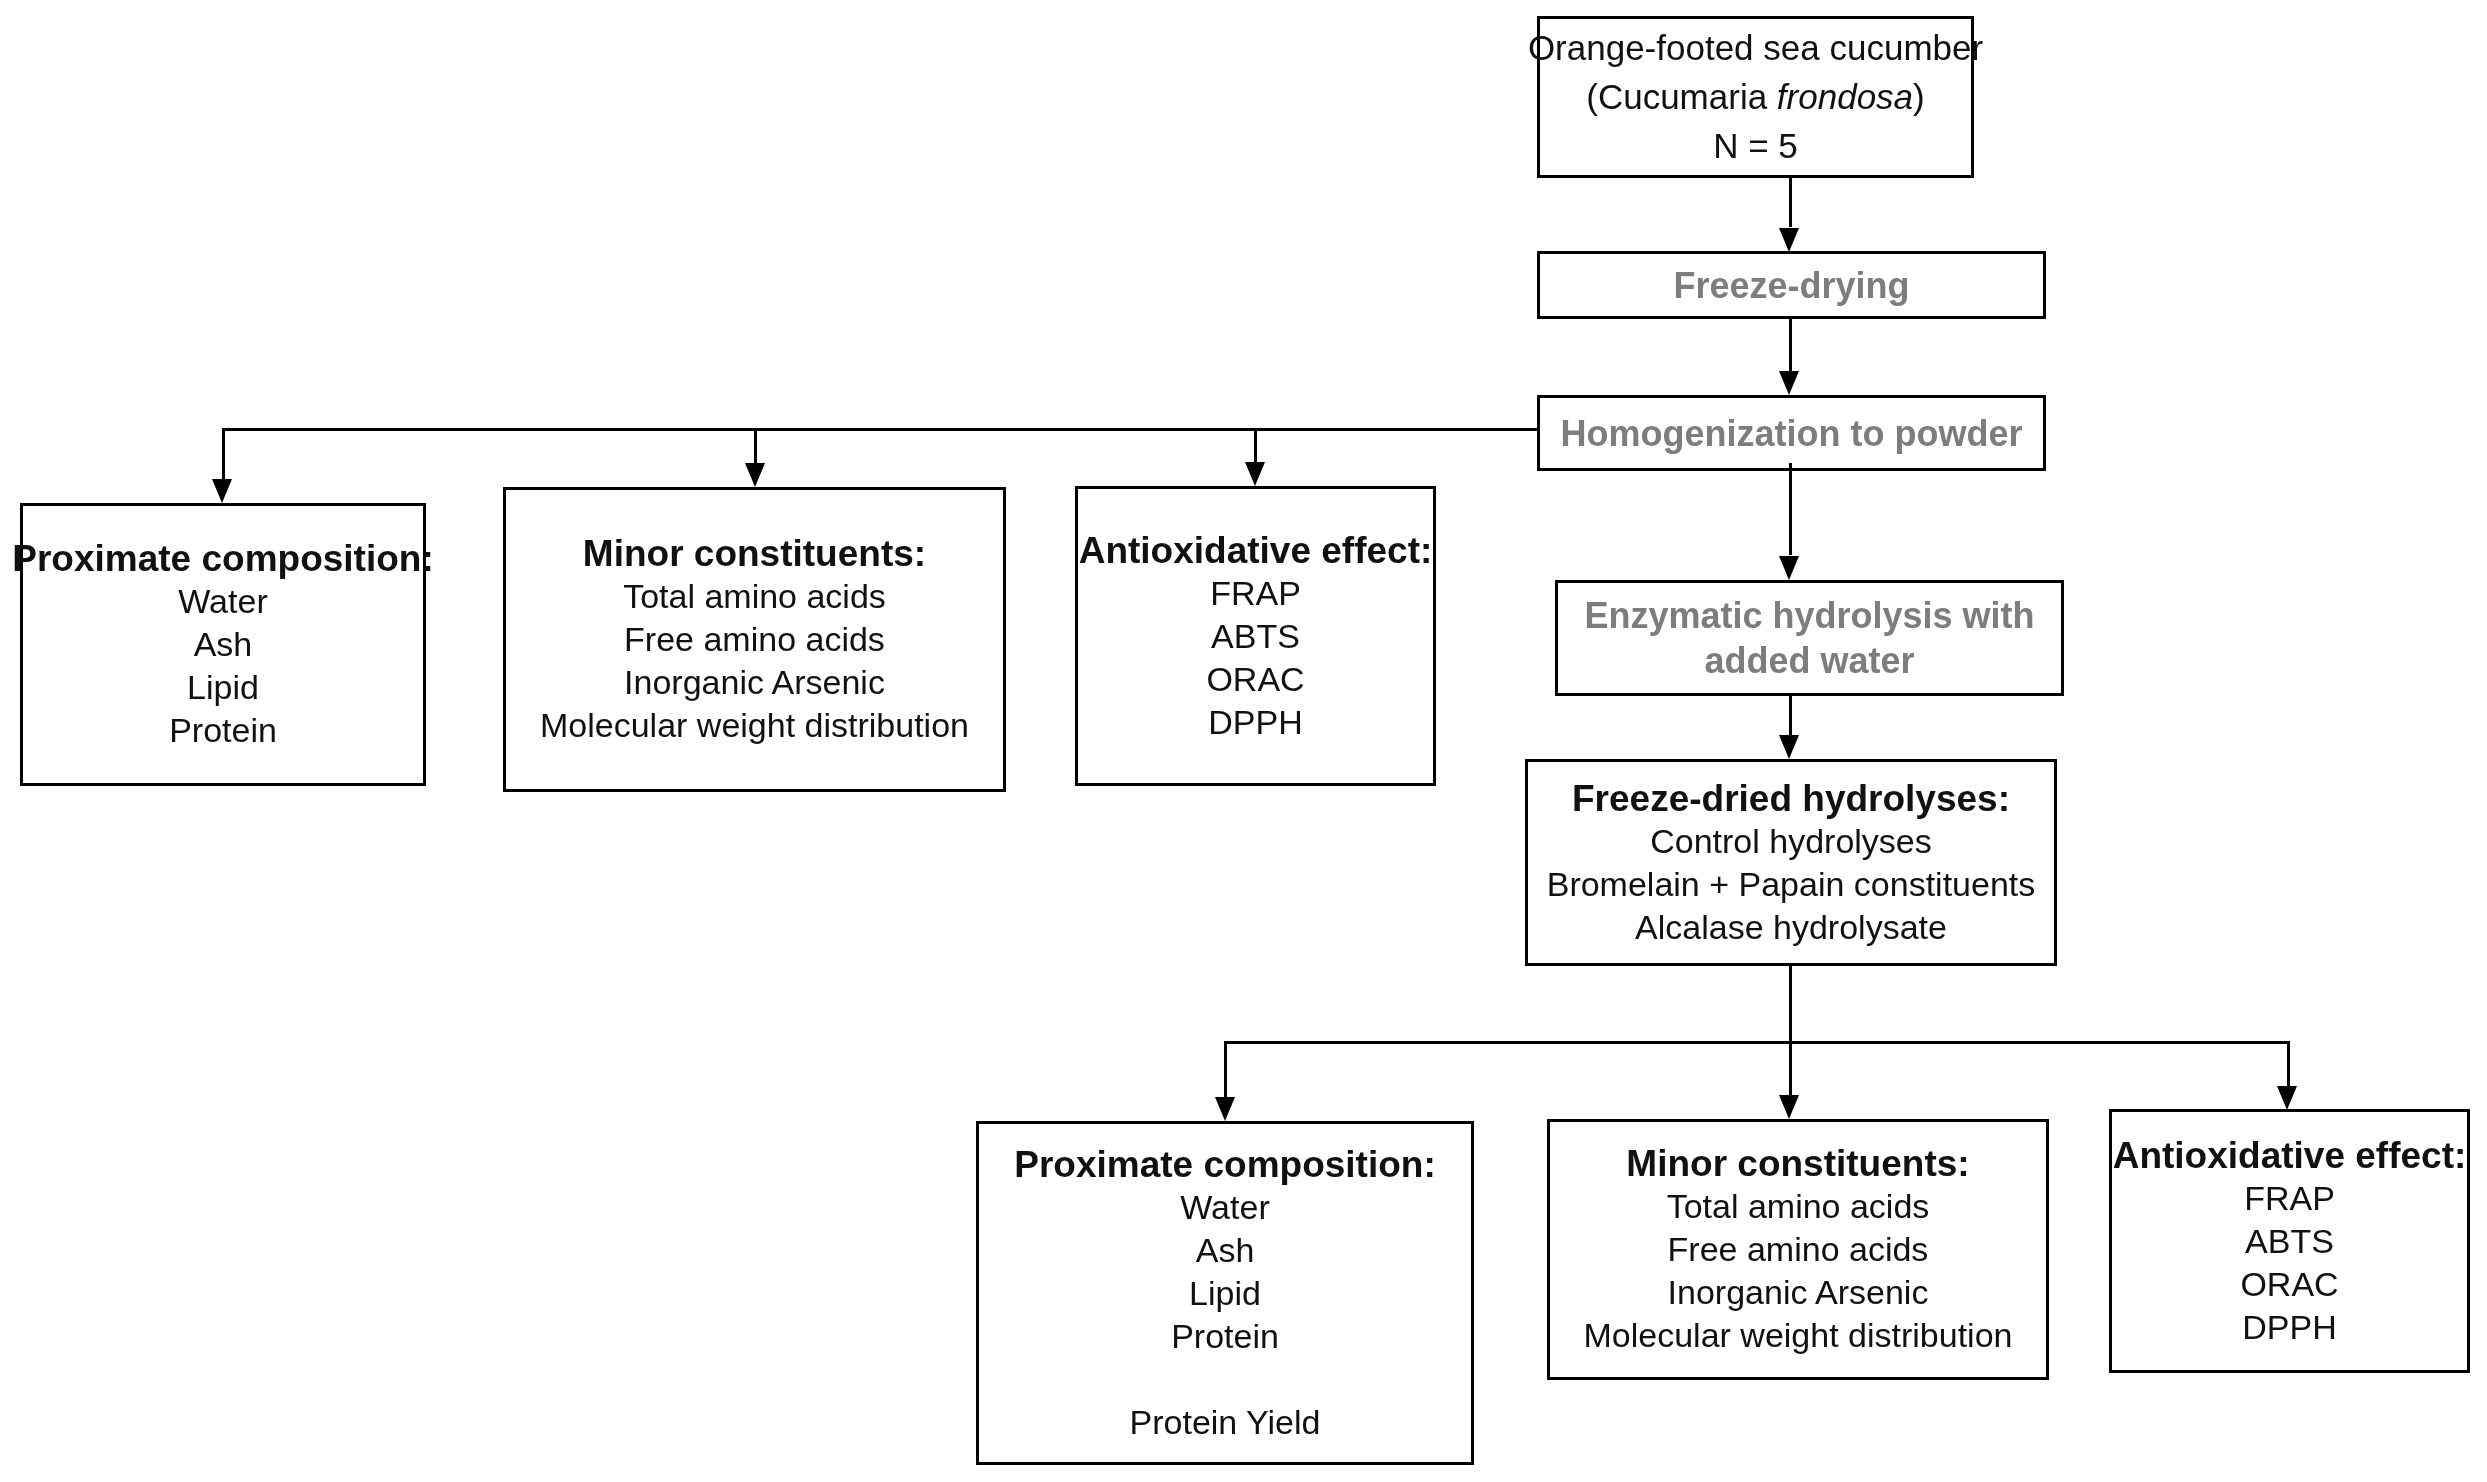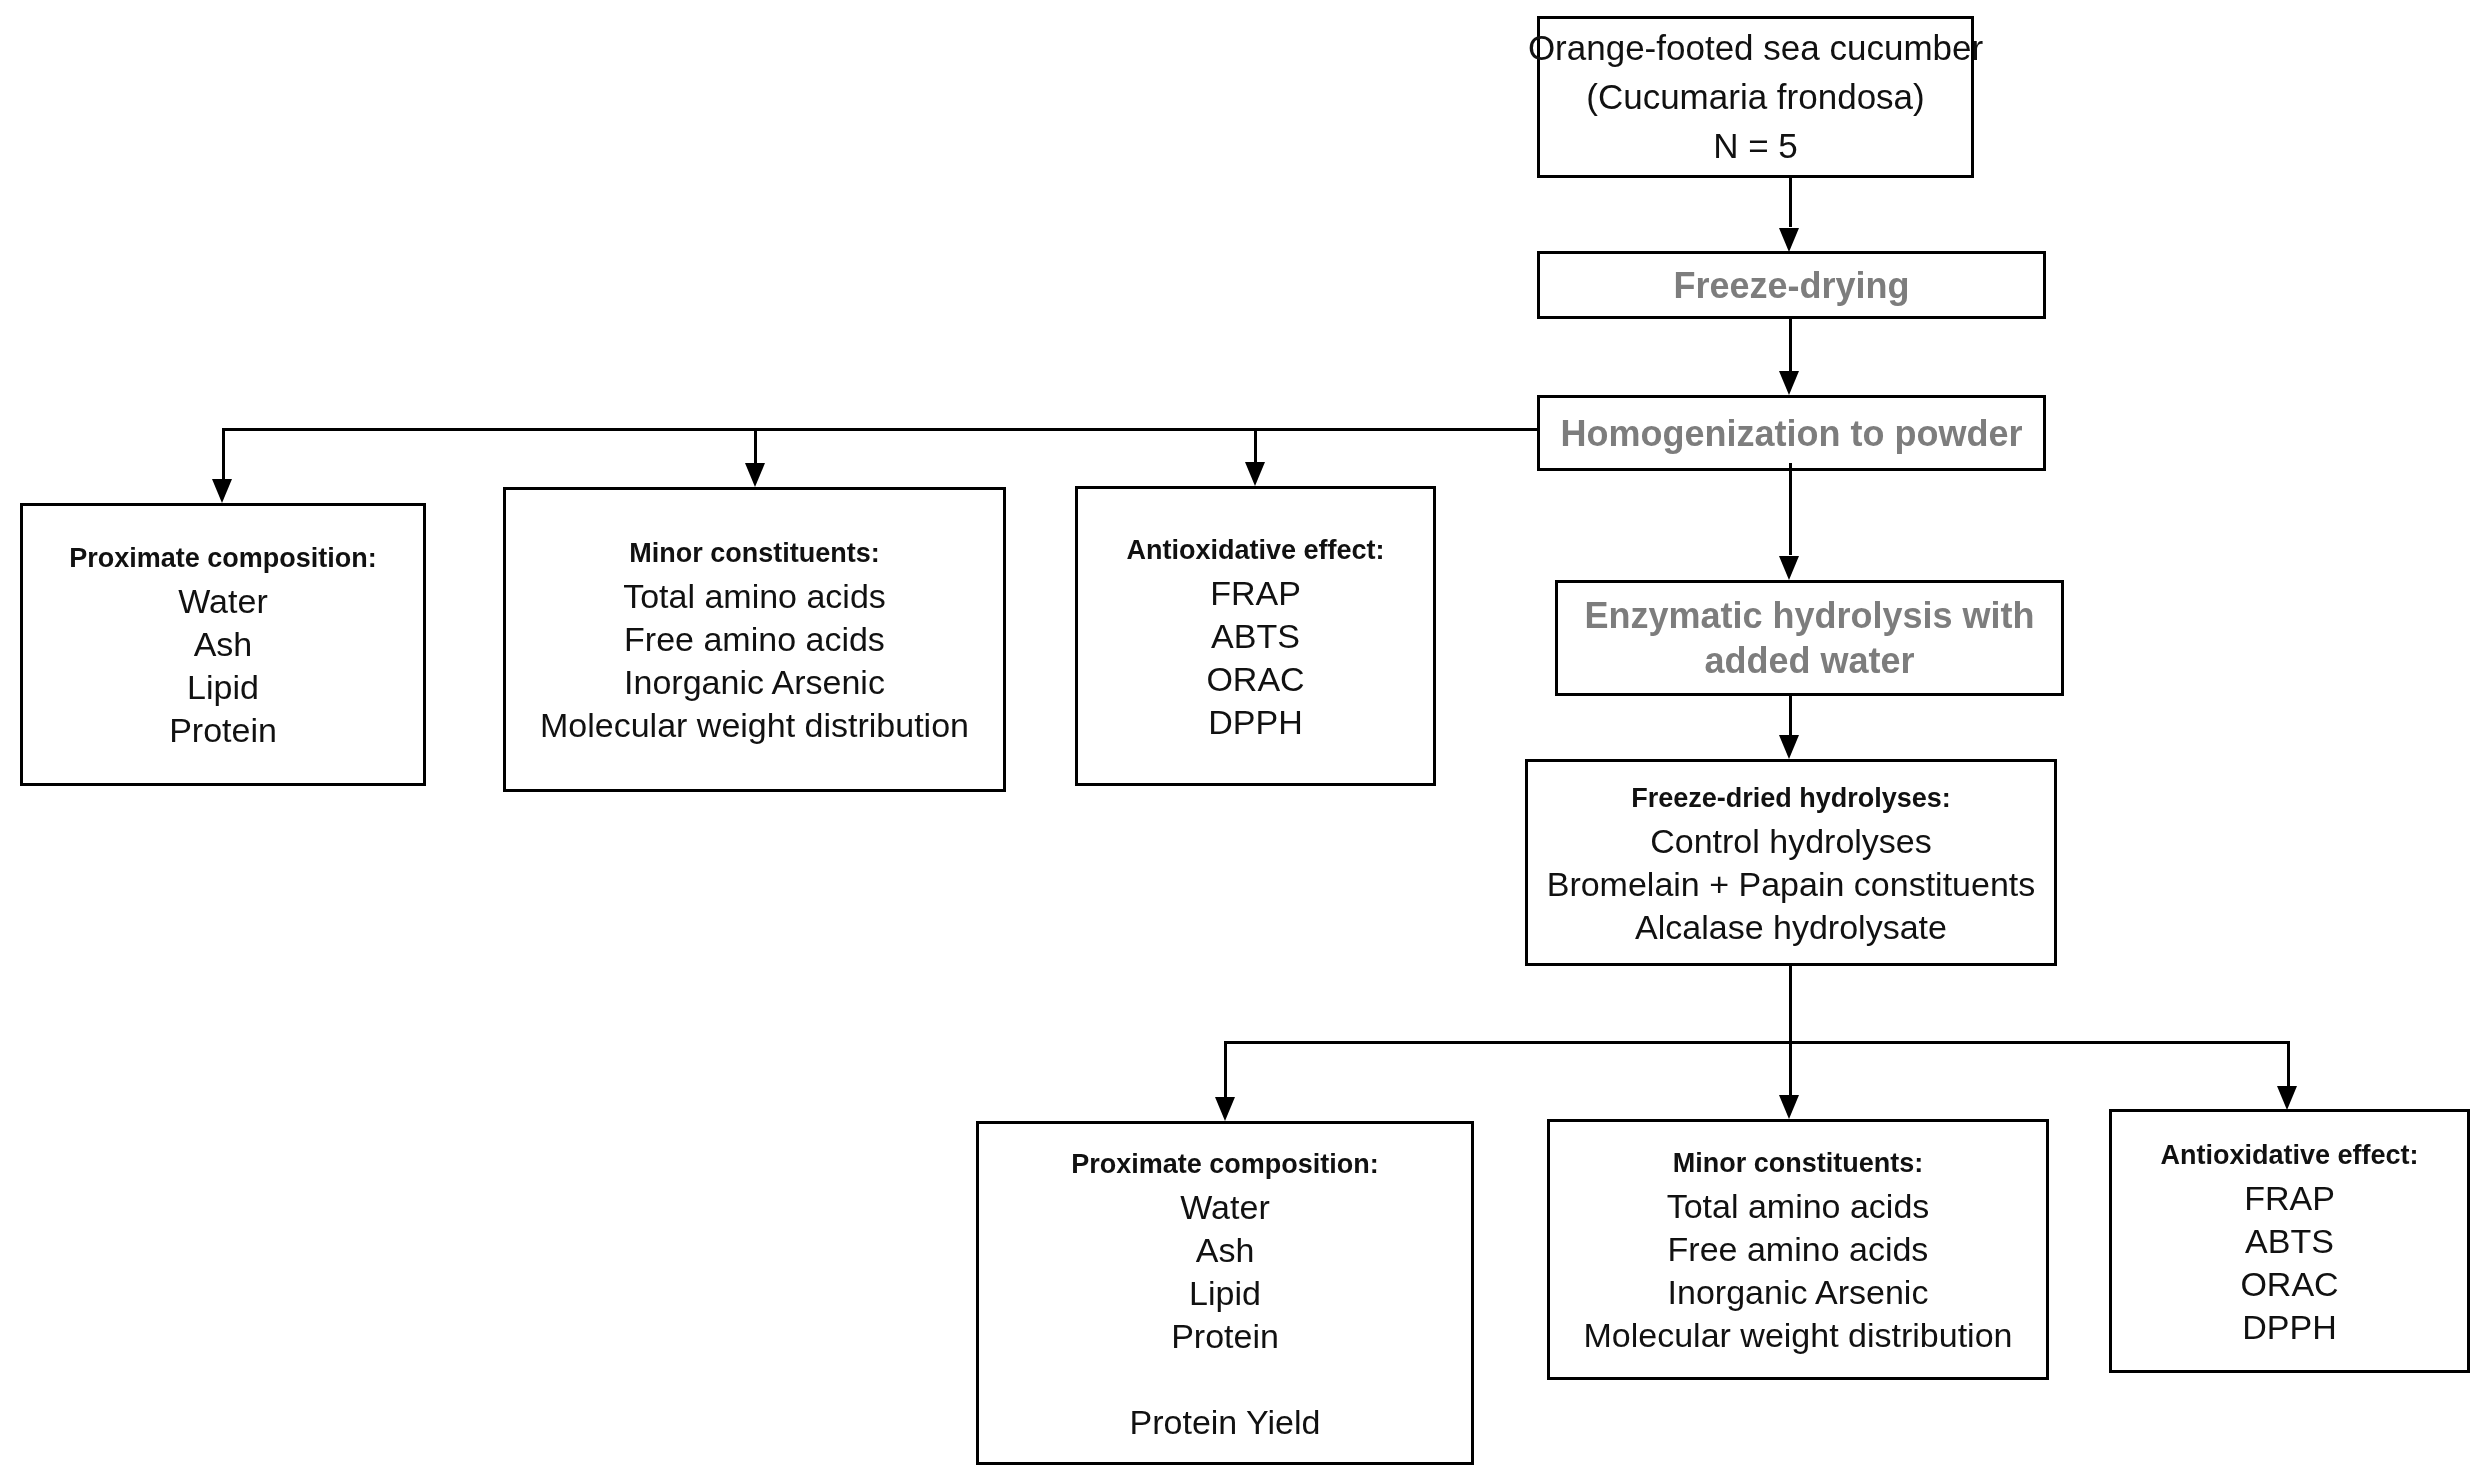--- a/index.html
+++ b/index.html
@@ -31,31 +31,31 @@
     justify-content:center;
     align-items:center;
     text-align:center;
     color:var(--text-color);
   }
   .title-box .bline{
     font-size:35px;
     line-height:49px;
     white-space:nowrap;
   }
-  .italic{}
+  .italic{font-style:italic;}
   .step-box .step-label{
     font-weight:700;
     font-size:36px;
     line-height:45px;
     color:var(--gray-text);
     white-space:nowrap;
   }
   .box-header{
     font-weight:700;
-    font-size:27px;
+    font-size:37px;
     line-height:43px;
     white-space:nowrap;
   }
   .box-items .box-line{
     font-size:34px;
     line-height:43px;
     min-height:43px;
     white-space:nowrap;
   }
   .vline{

